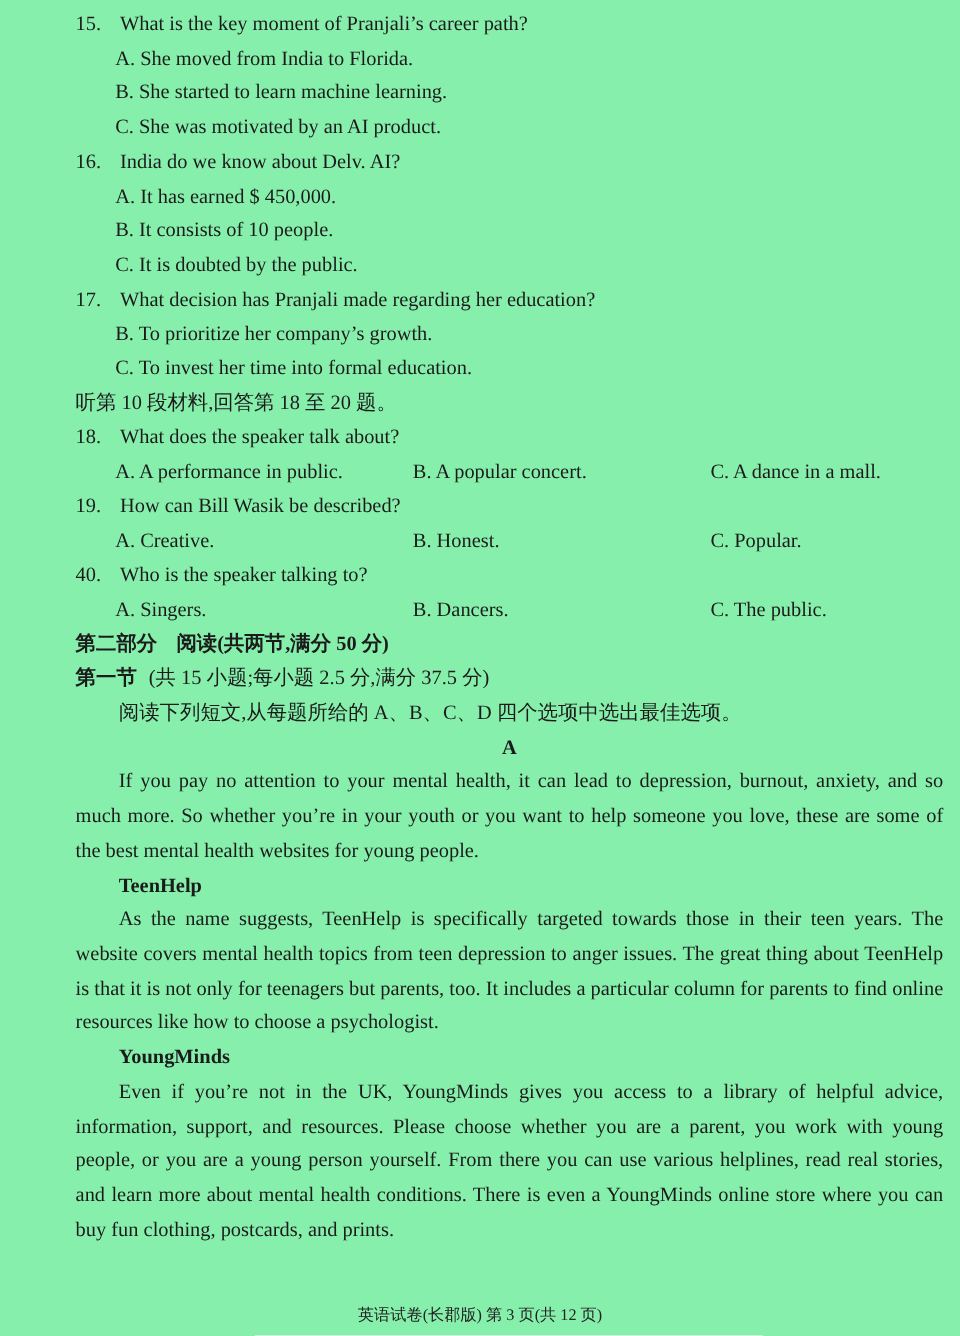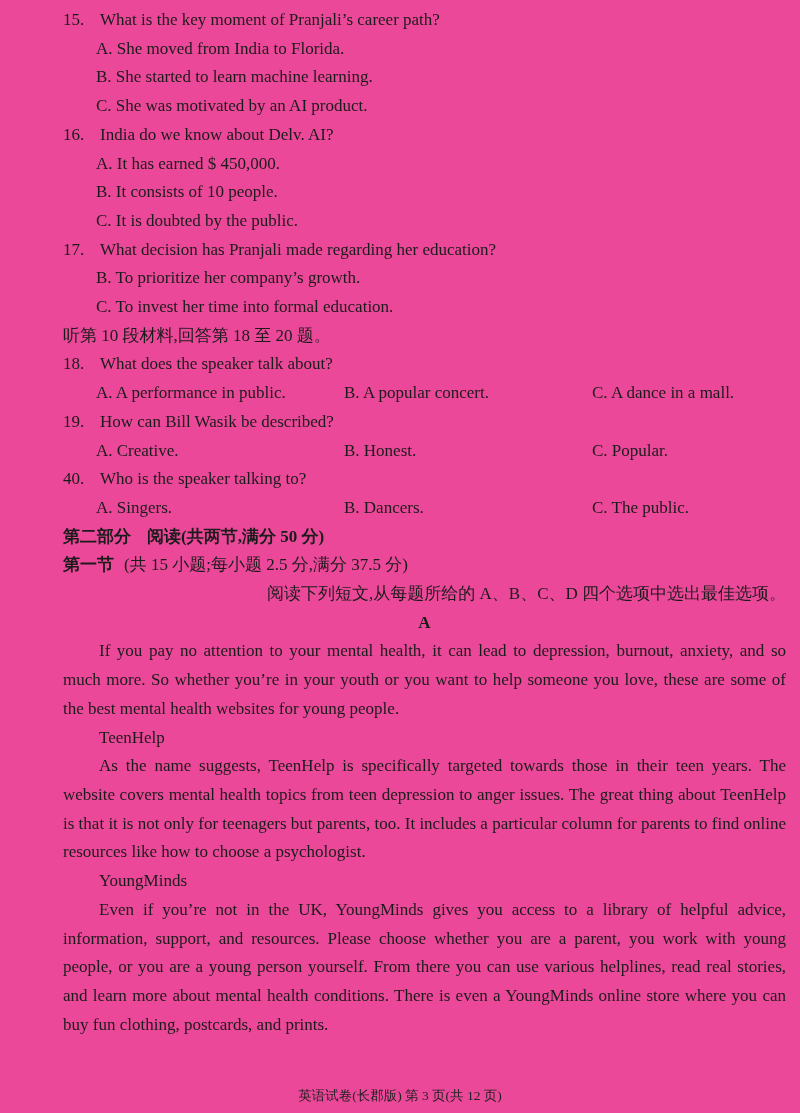--- a/index.html
+++ b/index.html
@@ -7,21 +7,21 @@
   html, body {
     width: 800px;
     background: #fcfcfa;
     font-family: "Liberation Serif", "DejaVu Serif", serif;
     color: #1b1b1b;
   }
   .page {
     position: relative;
     width: 800px;
     height: 1113px;
-    background: #ec4899;
+    background: #86efac;
     overflow: hidden;
   }
   .content {
     position: absolute;
     top: 6px;
     left: 63px;
     right: 14px;
     font-size: 17px;
   }
   .content p { line-height: 28.7px; }
@@ -32,24 +32,24 @@
   .opt { padding-left: 33px; }
 
   .opt-row { padding-left: 33px; display: flex; }
   .opt-col { flex: 0 0 248px; }
   .opt-col:last-child { flex: 1 1 auto; }
 
   .bold { font-weight: bold; }
   .part-line .part-label { margin-right: 16px; }
   .section-line .section-label { margin-right: 10px; }
 
-  .instruction { padding-left: 36px; text-align: right; }
+  .instruction { padding-left: 36px; }
   .passage-label { text-align: center; font-weight: bold; }
   .para { text-align: justify; text-indent: 36px; }
-  .subhead { padding-left: 36px; font-weight: normal; }
+  .subhead { padding-left: 36px; font-weight: bold; }
 
   .footer {
     position: absolute;
     bottom: 8px;
     left: 0;
     width: 100%;
     text-align: center;
     font-size: 13.5px;
     line-height: 18px;
     color: #222;

